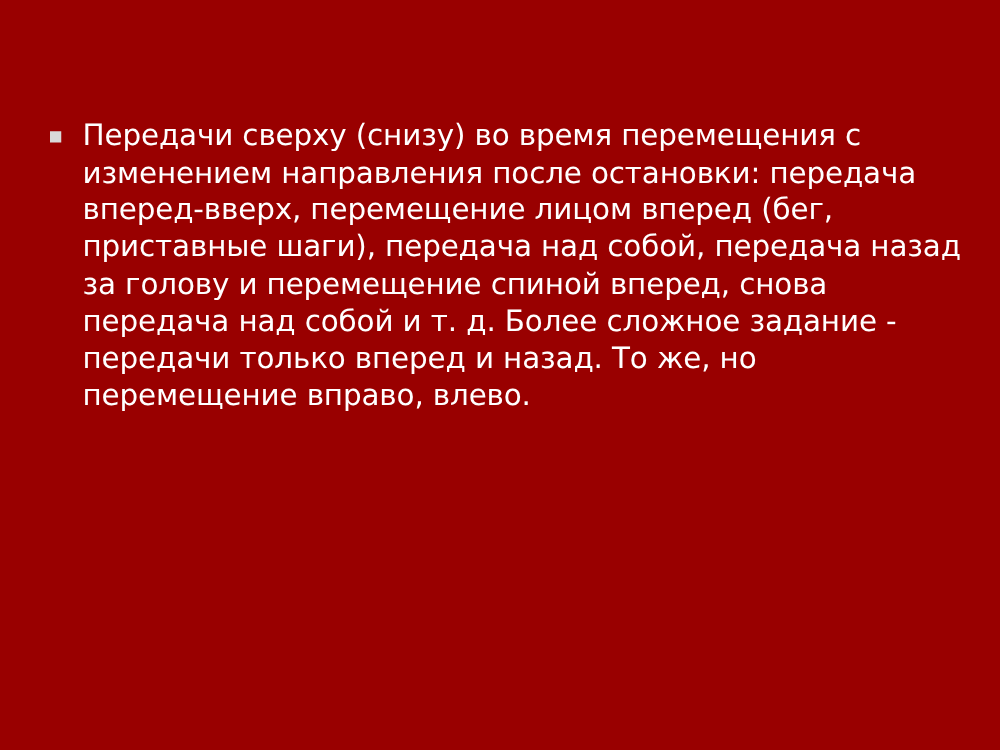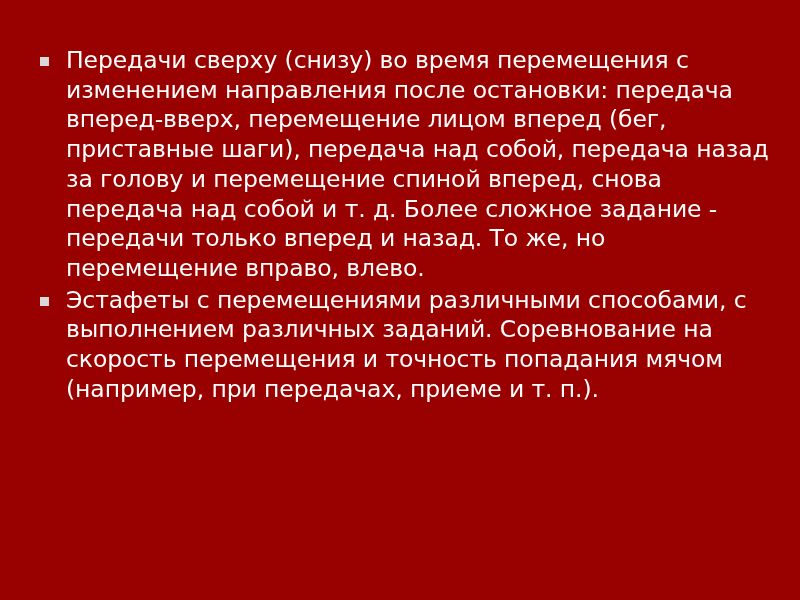--- a/index.html
+++ b/index.html
@@ -45,31 +45,28 @@
     position: absolute;
     left: 12px;
     top: 11px;
     width: 9px;
     height: 9px;
     background: #d9d9d9;
     display: block;
   }
   .bullet-text {
     display: block;
+    margin-top: 48px;
   }
 </style>
 </head>
 <body>
 
 <div class="slide">
   <div class="content">
     <ul class="bullets">
       <li>
         <span class="marker"></span>
         <span class="bullet-text">Передачи сверху (снизу) во время перемещения с изменением направления после остановки: передача вперед-вверх, перемещение лицом вперед (бег, приставные шаги), передача над собой, передача назад за голову и перемещение спиной вперед, снова передача над собой и т. д. Более сложное задание - передачи только вперед и назад. То же, но перемещение вправо, влево.</span>
       </li>
-      <li>
-        <span class="marker"></span>
-        <span class="bullet-text"> Эстафеты с перемещениями различными способами, с выполнением различных заданий. Соревнование на скорость перемещения и точность попадания мячом (например, при передачах, приеме и т. п.).</span>
-      </li>
     </ul>
   </div>
 </div>
 
 </body></html>

